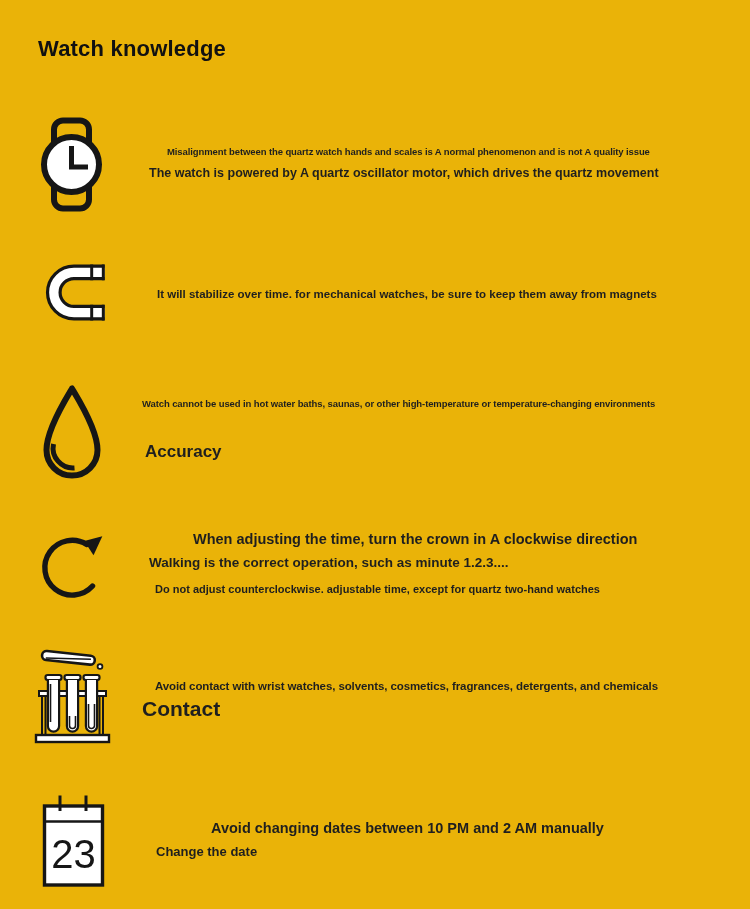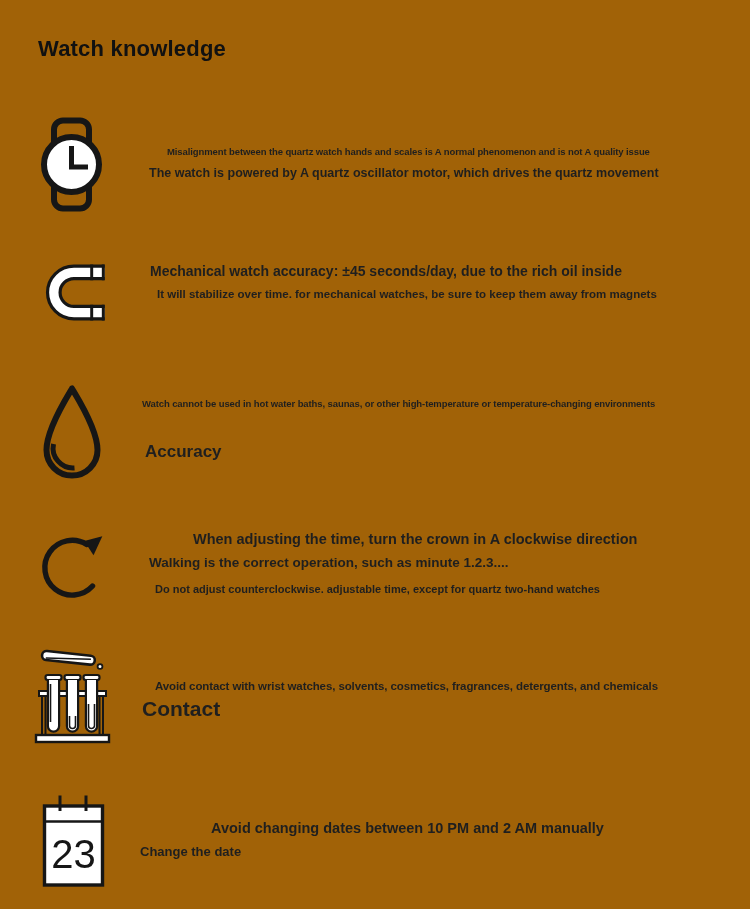--- a/index.html
+++ b/index.html
@@ -1,17 +1,17 @@
 <!DOCTYPE html>
 <html><head>
 <meta charset="utf-8">
 <style>
   html,body{margin:0;padding:0;background:#fff;}
   .canvas{
-    position:relative;width:750px;height:909px;background:#a16207;
+    position:relative;width:750px;height:909px;background:#eab308;
     font-family:"Liberation Sans",sans-serif;color:#1a1a1a;overflow:hidden;
   }
   .title{
     position:absolute;left:38px;top:36px;margin:0;
     font-size:22px;font-weight:700;letter-spacing:.2px;color:#111;
   }
   .line{position:absolute;font-weight:700;white-space:nowrap;line-height:1.15;color:#1f1f1f;}
   .icon{position:absolute;}
 
   
@@ -30,21 +30,21 @@
   .s2l3{left:147px;top:314px;font-size:10.5px}
   .s3l1{left:142px;top:399px;font-size:9.5px;letter-spacing:-.1px}
   .s3l2{left:149px;top:420px;font-size:10.5px;letter-spacing:-.1px}
   .s3l3{left:145px;top:442px;font-size:17px}
   .s4l1{left:193px;top:531px;font-size:14.5px}
   .s4l2{left:149px;top:555px;font-size:13.5px}
   .s4l3{left:155px;top:583px;font-size:11px}
   .s5l1{left:155px;top:680px;font-size:11.5px;letter-spacing:-.1px}
   .s5l2{left:142px;top:697px;font-size:21px}
   .s6l1{left:211px;top:820px;font-size:14.5px}
-  .s6l2{left:140px;top:845px;font-size:13px}
+  .s6l2{left:156px;top:845px;font-size:13px}
 </style>
 </head>
 <body>
 
 <div class="canvas">
 
   <h1 class="title">Watch knowledge</h1>
 
   <svg class="icon" id="icon-watch" viewBox="0 0 67 95">
     <rect x="16" y="3.5" width="35" height="88" rx="9" fill="none" stroke="#161616" stroke-width="6"></rect>
@@ -52,21 +52,20 @@
     <path d="M33.5,29 V50 H50" fill="none" stroke="#161616" stroke-width="5"></path>
   </svg>
   <div class="line s1l1">Misalignment between the quartz watch hands and scales is A normal phenomenon and is not A quality issue</div>
   <div class="line s1l2">The watch is powered by A quartz oscillator motor, which drives the quartz movement</div>
 
   <svg class="icon" id="icon-magnet" viewBox="0 0 70 62">
     <path d="M67,10.5 H36 A20.5,20.5 0 0 0 36,51.5 H67" fill="none" stroke="#161616" stroke-width="16"></path>
     <path d="M67,10.5 H36 A20.5,20.5 0 0 0 36,51.5 H67" fill="none" stroke="#ffffff" stroke-width="9.5"></path>
     <path d="M65.8,2.5 V18.5 M65.8,43.5 V59.5 M54,2.5 V18.5 M54,43.5 V59.5" stroke="#161616" stroke-width="3" fill="none"></path>
   </svg>
-  <div class="line s2l1">Mechanical watch accuracy: ±45 seconds/day, due to the rich oil inside</div>
   <div class="line s2l2">It will stabilize over time. for mechanical watches, be sure to keep them away from magnets</div>
 
   <svg class="icon" id="icon-drop" viewBox="0 0 64 97">
     <path d="M32,4.5 C30.5,7.5 6.5,44 6.5,66 a25.5,25.5 0 0 0 51,0 C57.5,44 33.5,7.5 32,4.5 Z" fill="none" stroke="#161616" stroke-width="6" stroke-linejoin="round"></path>
     <path d="M13.5,60 a20,20 0 0 0 21,24" fill="none" stroke="#161616" stroke-width="5"></path>
   </svg>
   <div class="line s3l1">Watch cannot be used in hot water baths, saunas, or other high-temperature or temperature-changing environments</div>
   <div class="line s3l3">Accuracy</div>
 
   <svg class="icon" id="icon-arrow" viewBox="0 0 68 88">

